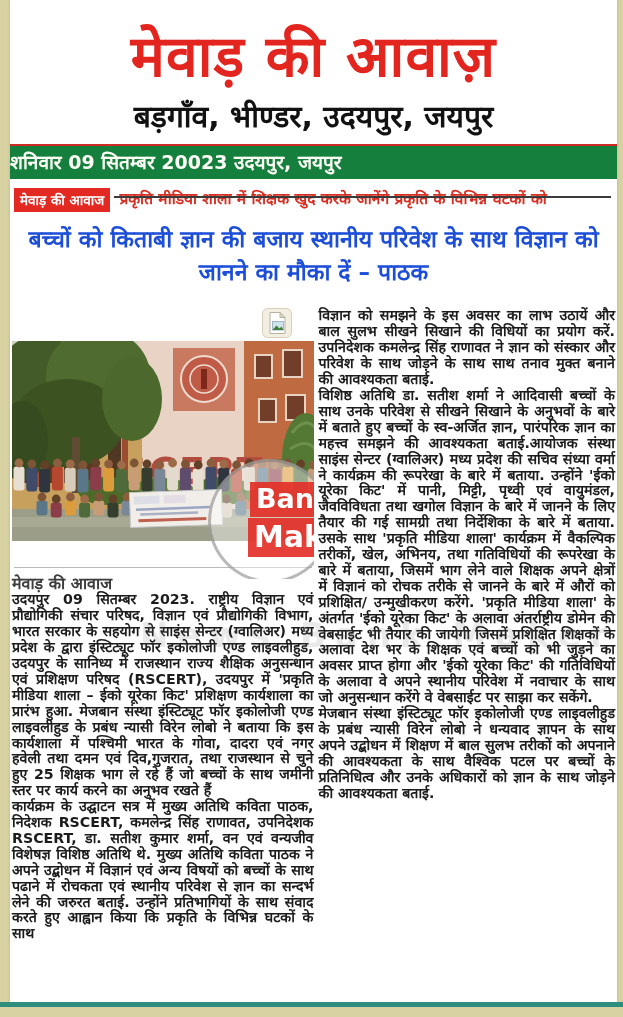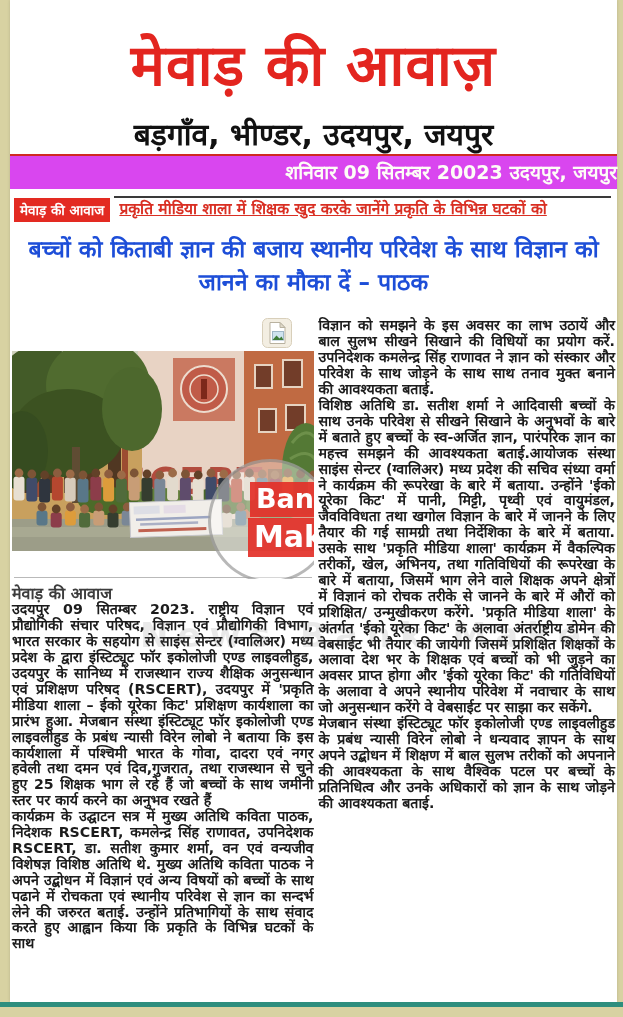--- a/index.html
+++ b/index.html
@@ -6,38 +6,38 @@
   body{
     width:623px;height:1017px;overflow:hidden;position:relative;
     background:#d8d2a2;
     font-family:"DejaVu Sans","Liberation Sans",sans-serif;
   }
   .page{
     position:absolute;left:10px;top:0;width:607px;height:1002px;
     background:#ffffff;box-shadow:0 0 3px rgba(0,0,0,.15);
   }
   .masthead{
-    margin:16px;padding-top:18px;text-align:center;
+    margin:7px;padding-top:18px;text-align:center;
     color:#e3251f;font-size:57px;font-weight:800;line-height:1.1;letter-spacing:1px;
   }
   .masthead-sub{
     text-align:center;font-weight:700;font-size:30px;color:#111;margin-top:4px;
   }
   .date-banner{
-    background:#d946ef;border-top:2px solid #cf2a23;
-    color:#fdfdf6;text-align:right;font-weight:700;font-size:19px;padding:3px 0 4px;
+    margin-top:8px;background:#15803d;border-top:2px solid #cf2a23;
+    color:#fdfdf6;text-align:left;font-weight:700;font-size:19px;padding:3px 0 4px;
   }
   .strap{
     margin-top:9px;padding:0 4px;display:flex;gap:9px;align-items:center;
   }
   .badge{
     background:#e32a22;color:#fff;font-weight:700;font-size:13.5px;
     padding:3px 6px;white-space:nowrap;
   }
-  .kicker{color:#d92f23;font-weight:700;font-size:15.5px;line-height:1.1;text-decoration:underline;}
+  .kicker{color:#d92f23;font-weight:700;font-size:15.5px;line-height:1.1;}
   .strap-underline{
     position:absolute;left:104px;right:6px;top:196px;height:0;
     border-bottom:2px solid #3a3a3a;
   }
   .headline{
     text-align:center;font-size:23px;font-weight:700;color:#1d4ed8;
     margin-top:11px;line-height:1.45;padding:0 8px;
   }
   .columns{display:flex;gap:5px;margin-top:10px;padding:0 2px;}
   .col{width:50%;font-size:14.2px;line-height:15.9px;text-align:justify;color:#1c1c1c;}

